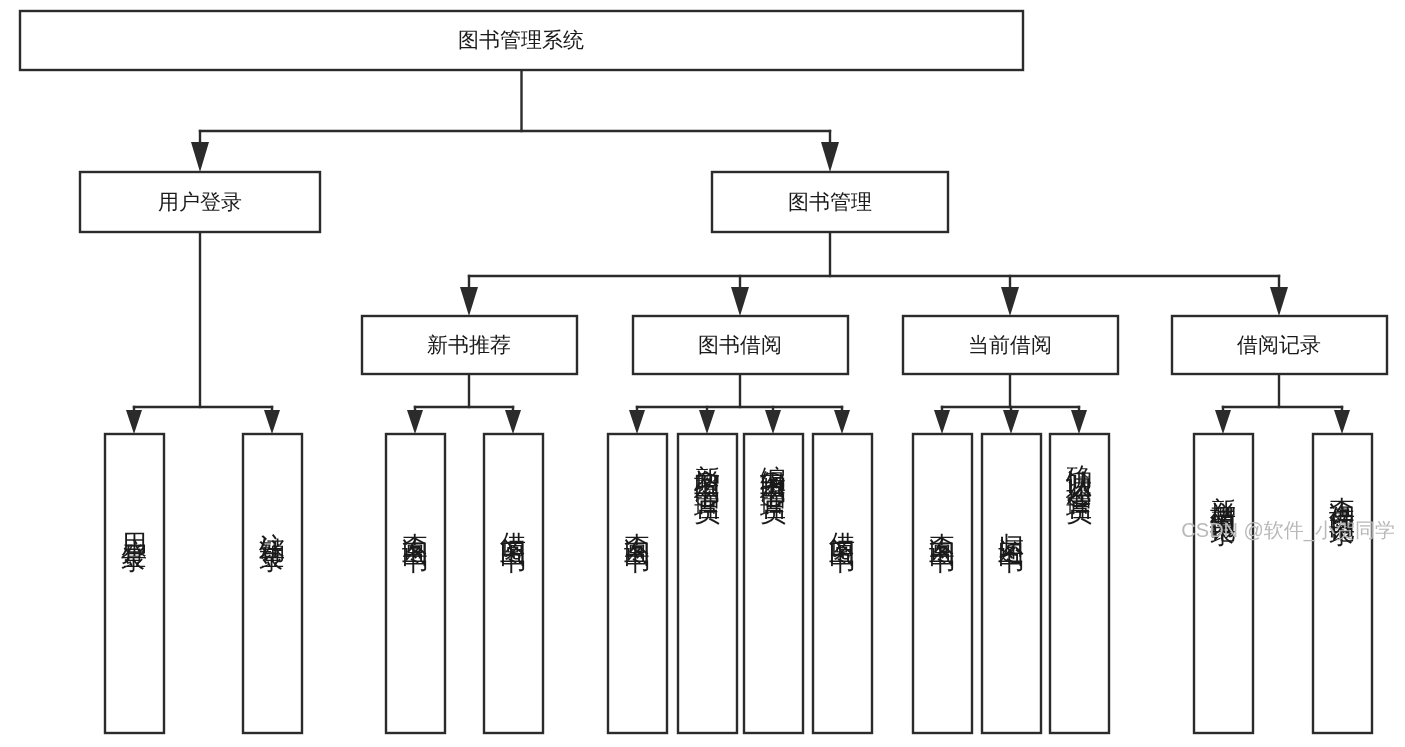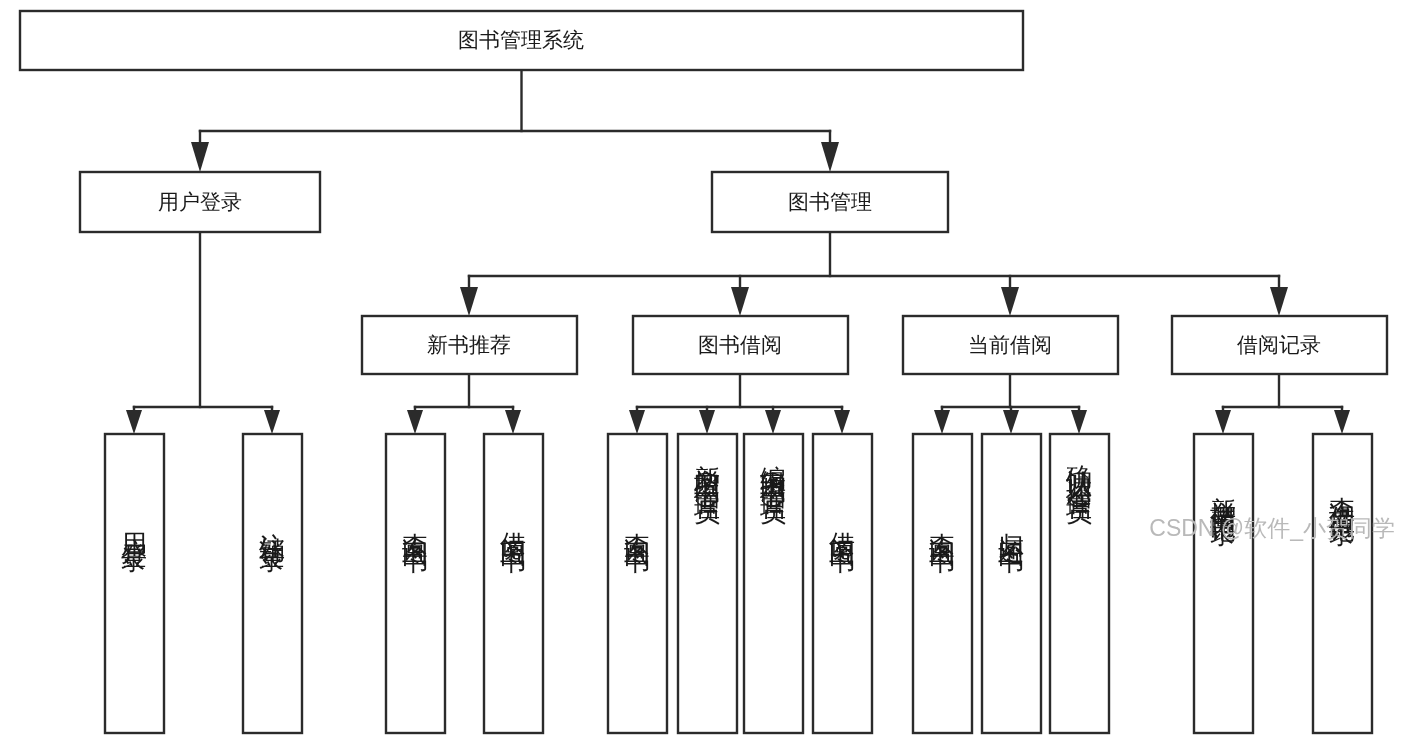--- a/index.html
+++ b/index.html
@@ -65,21 +65,21 @@
     line-height: 1;
     letter-spacing: 5px;
     color: #1a1a1a;
     white-space: nowrap;
   }
   .watermark {
     position: absolute;
     right: 10px;
     bottom: 6px;
     font-family: "Liberation Sans", "DejaVu Sans", sans-serif;
-    font-size: 23px;
+    font-size: 20px;
     color: #b9b9b9;
     white-space: nowrap;
     pointer-events: none;
     margin-top: 31px;
   }
 </style>
 </head>
 <body>
 
 <div id="diagram-root">

